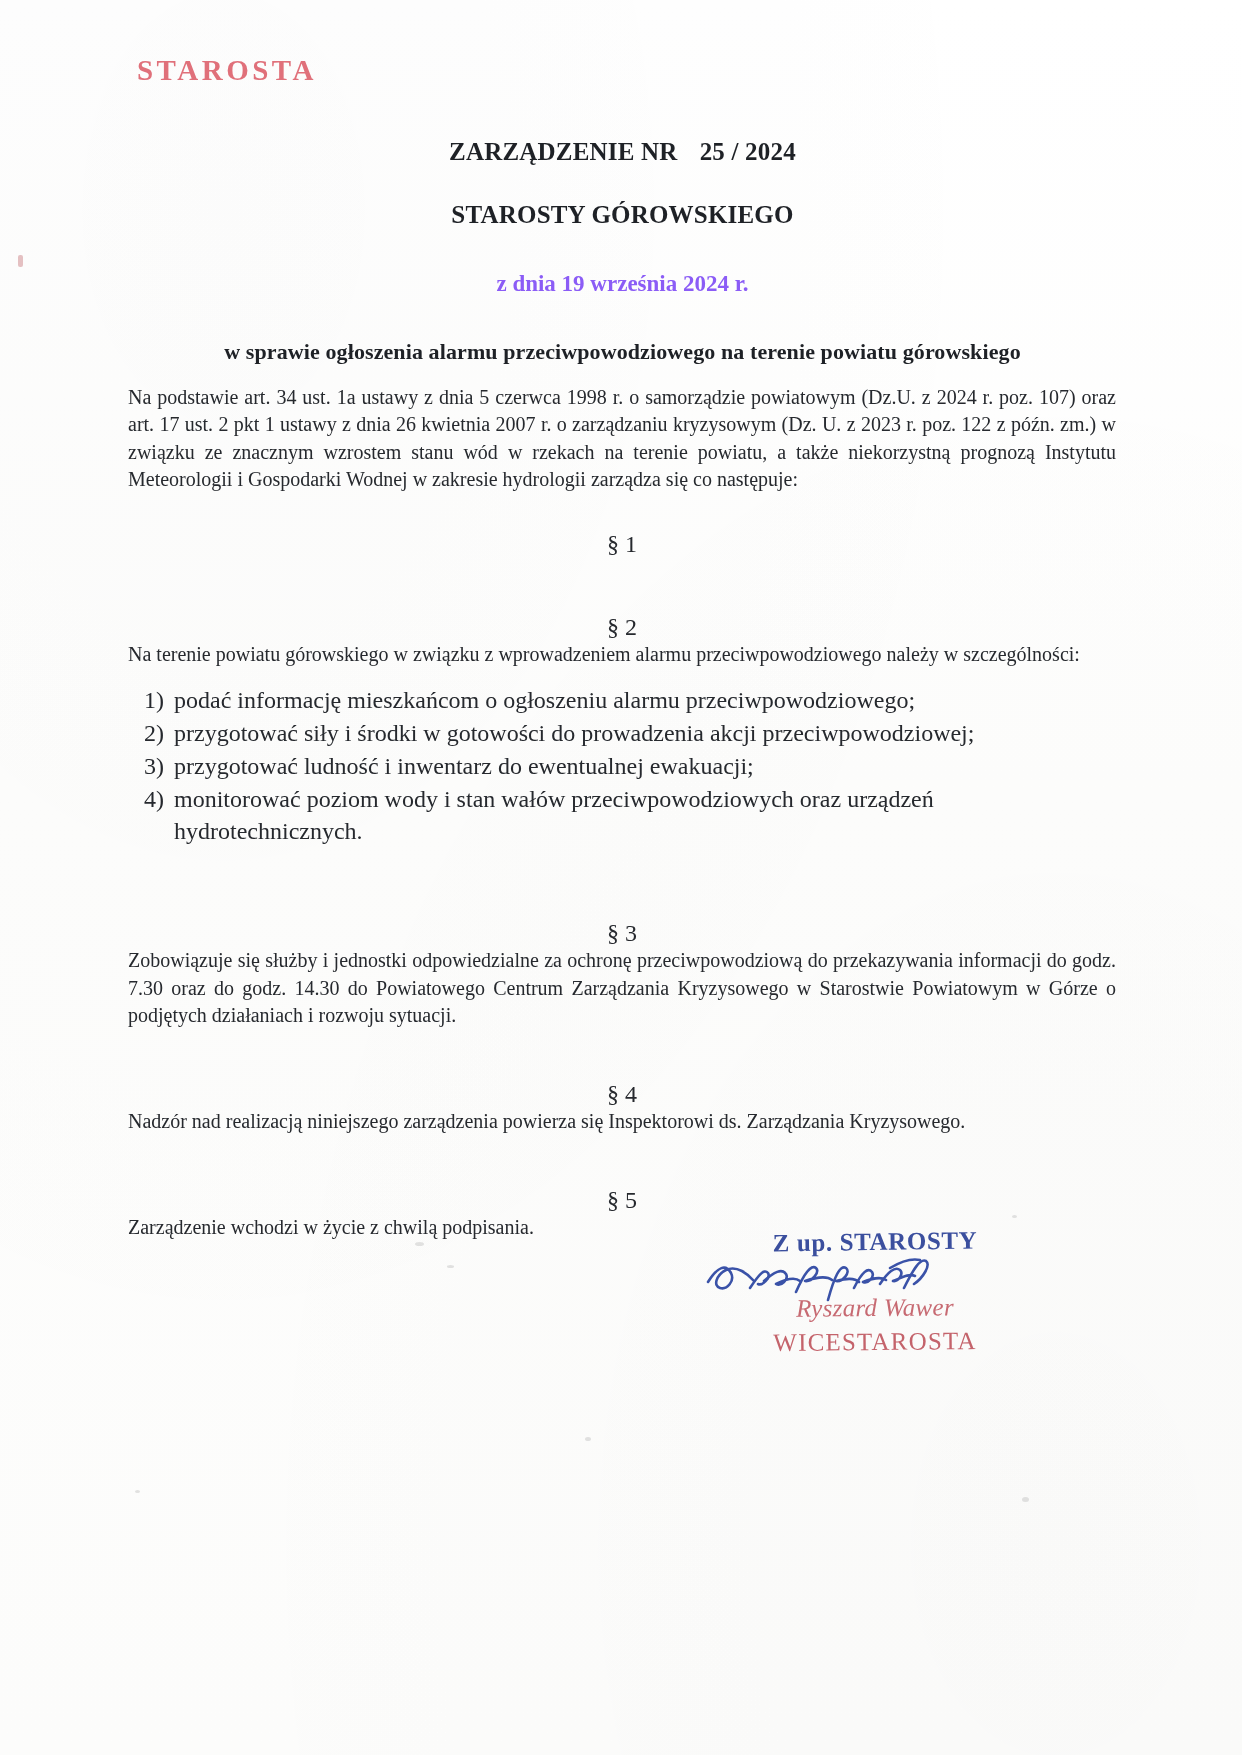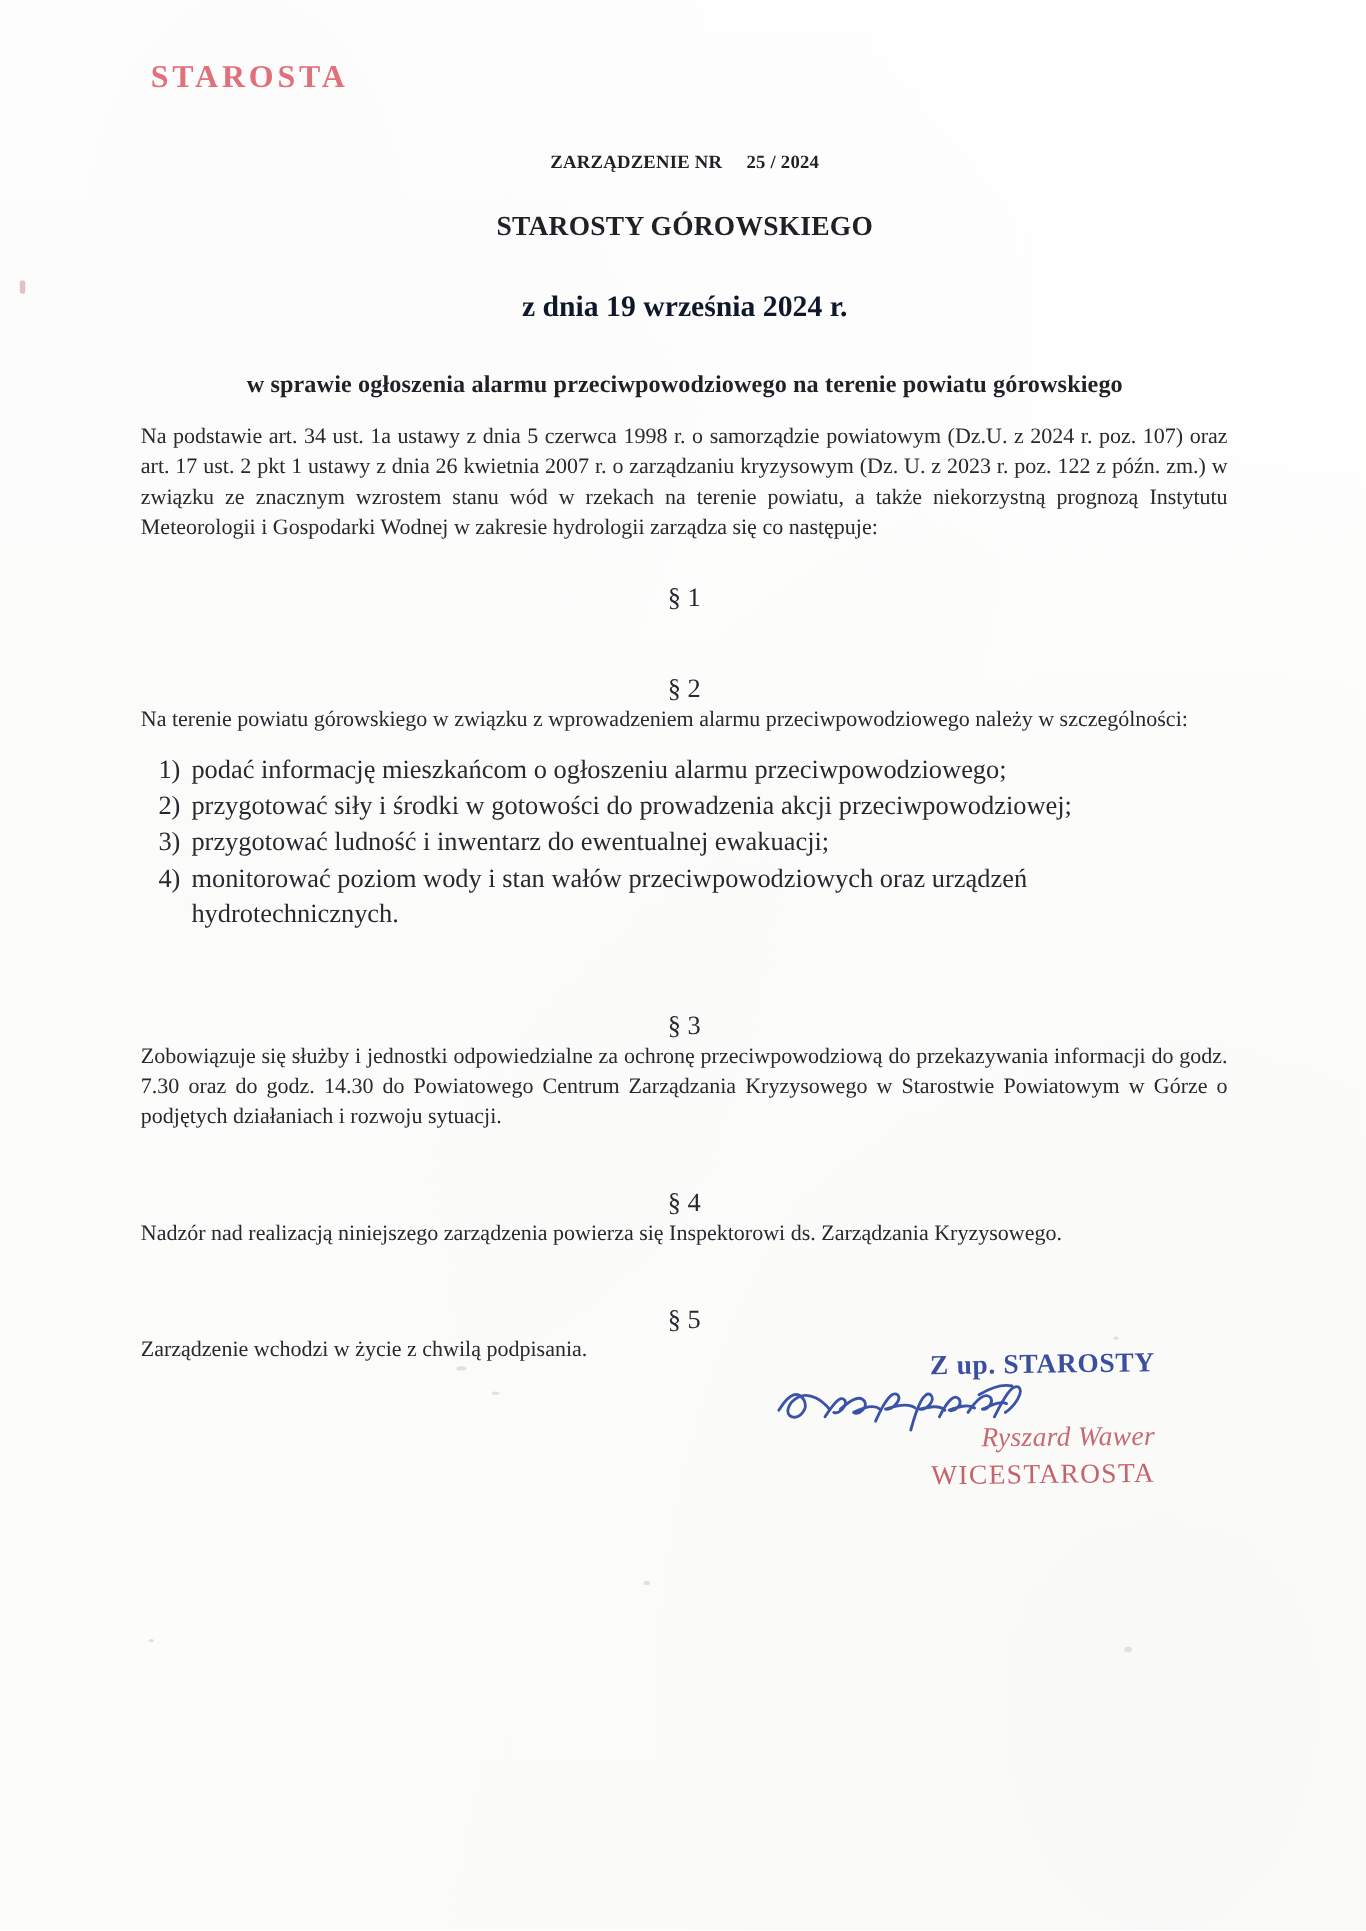--- a/index.html
+++ b/index.html
@@ -59,39 +59,39 @@
   
   .title-block {
     position: absolute;
     left: 130px;
     top: 138px;
     width: 985px;
     text-align: center;
   }
   .doc-title {
     font-weight: 700;
-    font-size: 17px;
+    font-size: 25px;
     letter-spacing: 0.2px;
     margin: 0 0 35px 0;
     color: #1e2126;
   }
   .doc-title .nr-space { display: inline-block; width: 22px; }
   .doc-subtitle {
     font-weight: 700;
     font-size: 25px;
     letter-spacing: 0.2px;
     margin: 0 0 42px 0;
     color: #1e2126;
     text-align: center;
   }
   .doc-date {
     font-weight: 700;
-    font-size: 27px;
+    font-size: 23px;
     margin: 0 0 42px 0;
-    color: #0f172a;
+    color: #8b5cf6;
   }
   .doc-subject {
     font-weight: 700;
     font-size: 22px;
     margin: 12px;
     color: #1e2126;
     letter-spacing: 0.1px;
   }
 
   
@@ -137,21 +137,21 @@
     width: 30px;
     margin-left: -30px;
   }
 
   
   .signature-block {
     position: absolute;
     left: 700px;
     top: 1228px;
     width: 350px;
-    text-align: right;
+    text-align: center;
   }
   .sig-upper {
     font-family: "Liberation Serif", "DejaVu Serif", serif;
     font-weight: 700;
     font-size: 25px;
     letter-spacing: 0.6px;
     color: #3b4f9e;
     white-space: nowrap;
     transform: rotate(-0.8deg);
   }

